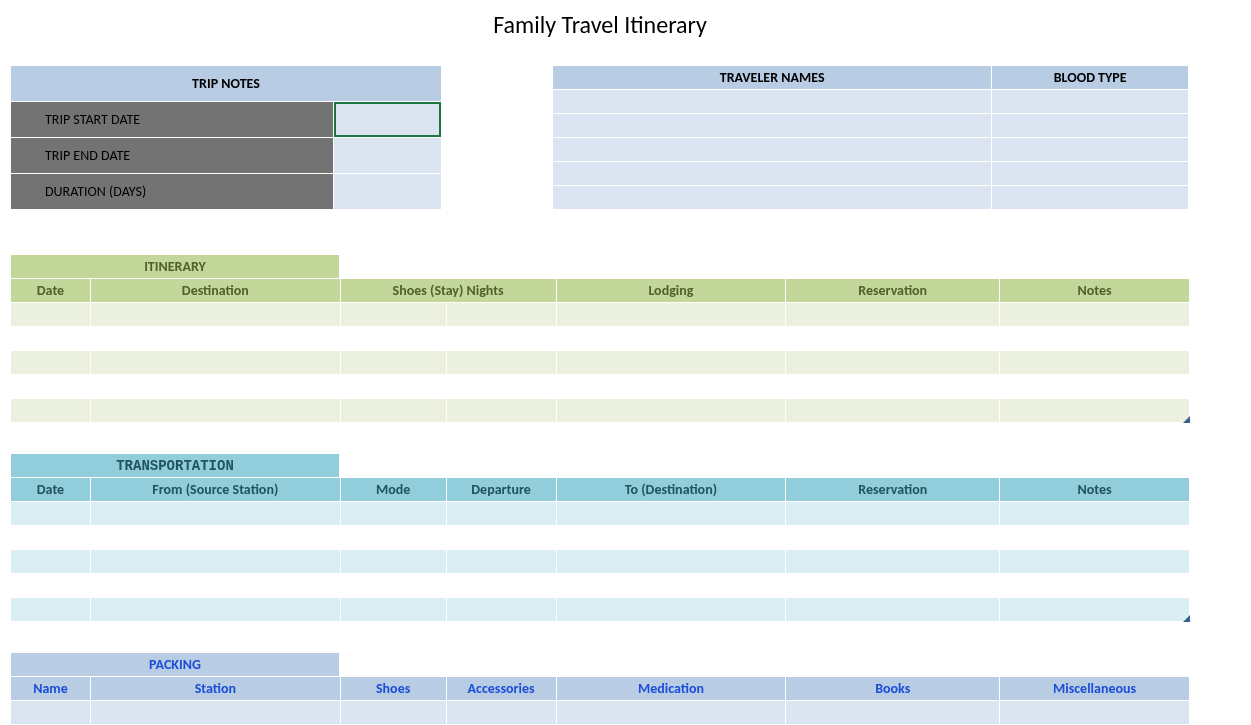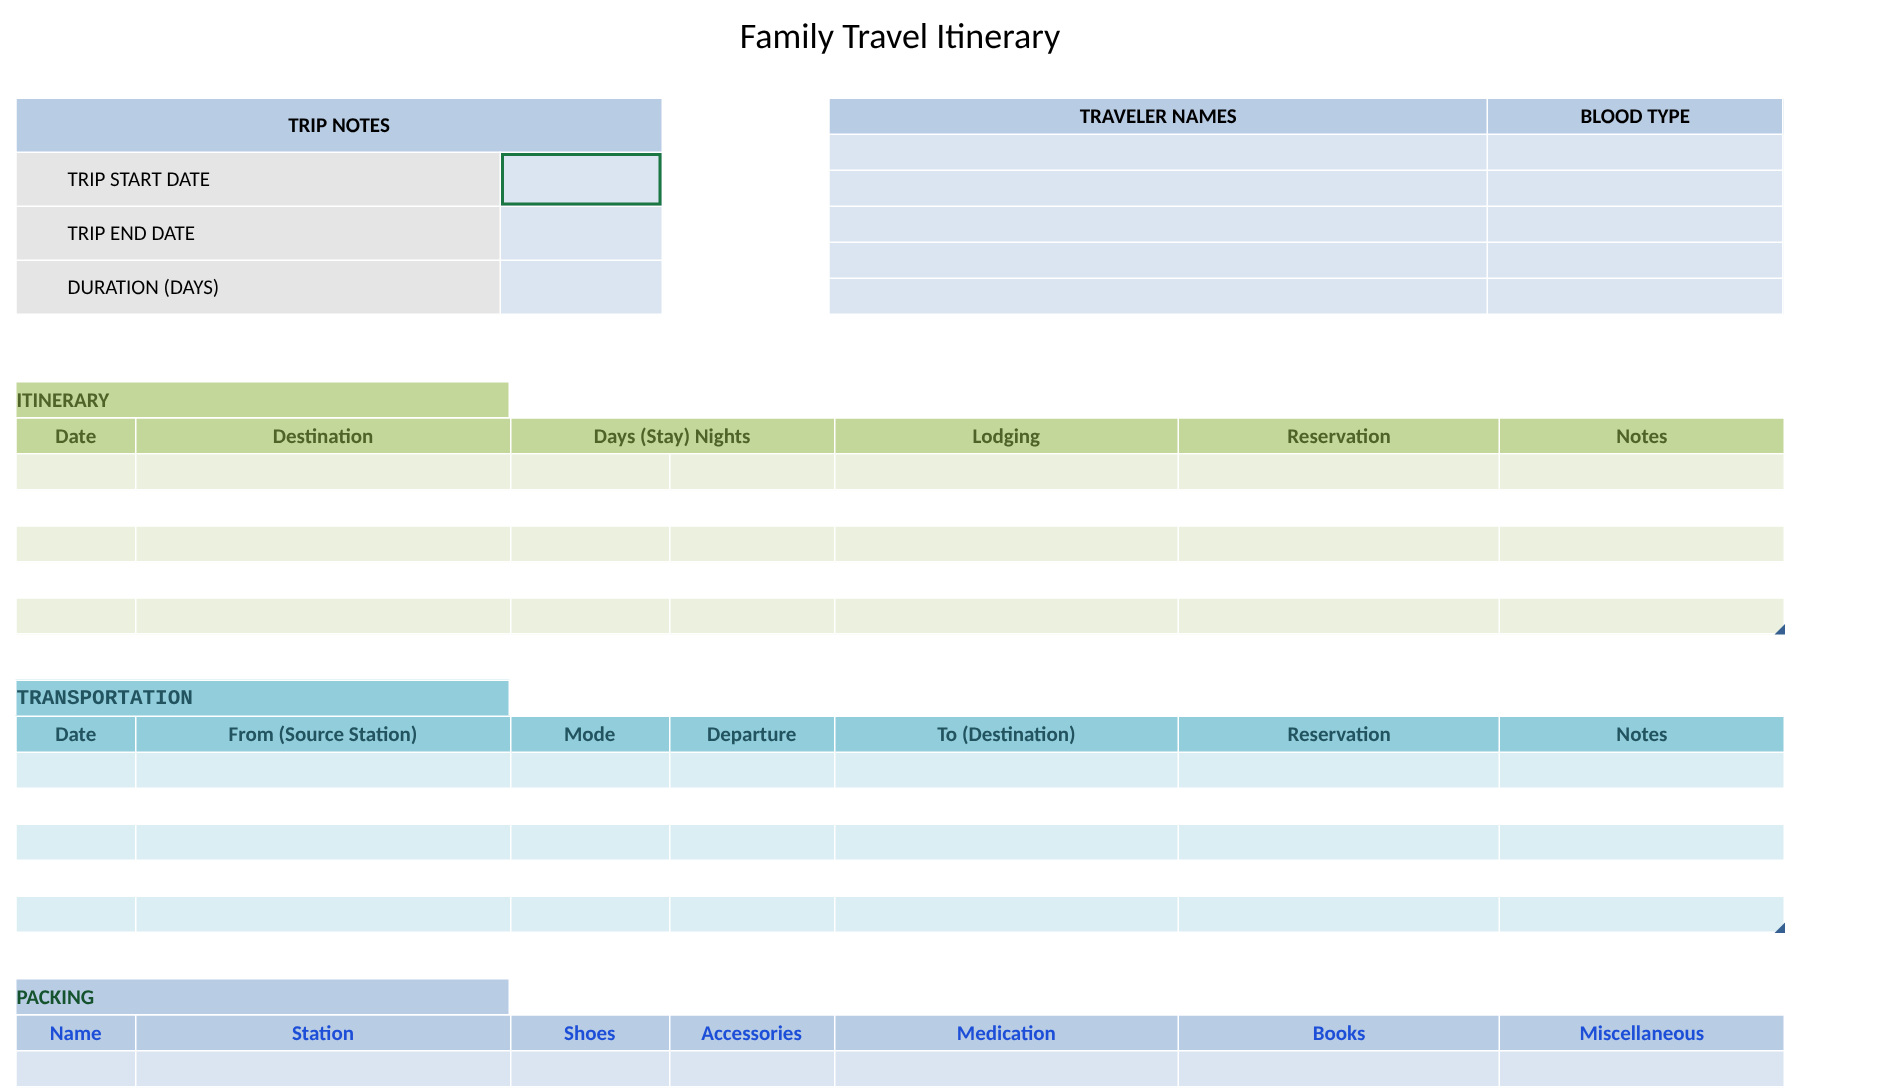--- a/index.html
+++ b/index.html
@@ -32,21 +32,21 @@
   
   .trip-notes { width: 432px; }
   .trip-notes th {
     background: #b8cce4;
     color: #000;
     font-weight: bold;
     height: 24px;
     text-align: center;
   }
   .trip-notes td.lbl {
-    background: #e5e5e5;
+    background: #737373;
     color: #000;
     padding-left: 34px;
     height: 24px;
     width: 324px;
     text-align: left;
   }
   .trip-notes td.val {
     background: #dbe5f1;
     height: 24px;
     width: 108px;
@@ -76,21 +76,21 @@
   .section {
     margin-left: 10px;
     margin-bottom: 30px;
     width: 1180px;
     position: relative;
   }
 
   .sec-title {
     display: inline-block;
     width: 330px;
-    text-align: left;
+    text-align: center;
     font-weight: bold;
     height: 24px;
     line-height: 24px;
     border: 1px solid #fff;
     border-bottom: none;
   }
   .sec-table { width: 1180px; }
   .sec-table th {
     font-weight: bold;
     height: 24px;
@@ -113,21 +113,21 @@
   .col6 { width: 214px; }
   .col7 { width: 190px; }
 
   
   .transport .sec-title { background: #92cddc; color: #22545f; font-family: Liberation Mono, monospace; }
   .transport th { background: #92cddc; color: #22545f; }
   .transport .body-alt td { background: #daeef3; }
   .transport .body-row td { background: #ffffff; }
 
   
-  .packing .sec-title { background: #b8cce4; color: #14532d; }
+  .packing .sec-title { background: #b8cce4; color: #1d4ed8; }
   .packing th { background: #b8cce4; color: #1d4ed8; }
   .packing .body-alt td { background: #dbe5f1; }
   .packing .body-row td { background: #ffffff; }
 
   .expand-tri {
     position: absolute;
     bottom: 0;
     right: 0;
     width: 0; height: 0;
     border-left: 7px solid transparent;
@@ -192,21 +192,21 @@
     </table>
 </div>
 
 <div class="section itinerary">
   <div class="sec-title">ITINERARY</div>
   <table class="sec-table">
     <tbody>
         <tr>
       <th class="col1">Date</th>
       <th class="col2">Destination</th>
-      <th class="col3" colspan="2">Days (Stay) Nights</th>
+      <th class="col3" colspan="2">Shoes (Stay) Nights</th>
       <th class="col5">Lodging</th>
       <th class="col6">Reservation</th>
       <th class="col7">Notes</th>
     </tr>
     <tr class="body-alt">
           <td class="col1"></td>
           <td class="col2"></td>
           <td class="col3"></td>
           <td class="col4"></td>
           <td class="col5"></td>

